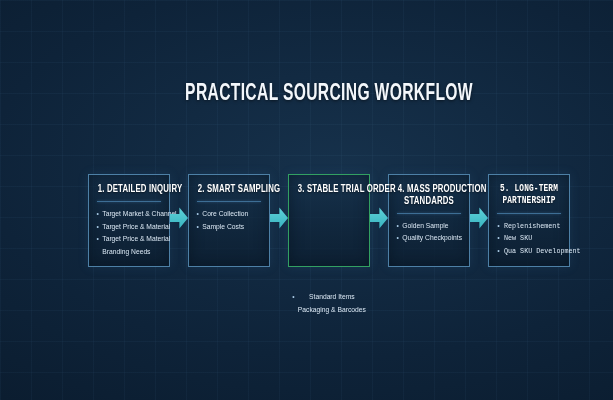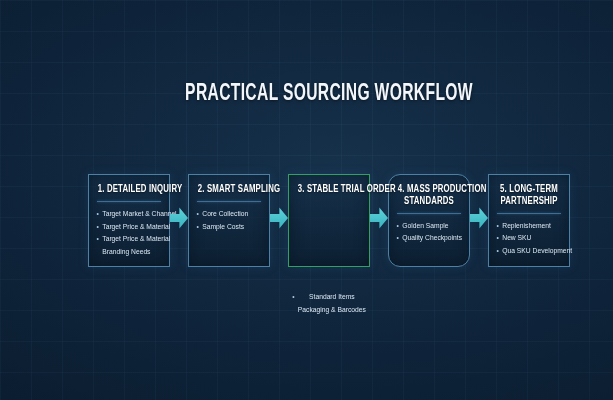--- a/index.html
+++ b/index.html
@@ -112,39 +112,39 @@
           <li>
         <span class="dot">•</span>
         <span class="txt">Standard Items
 Packaging &amp; Barcodes</span>
       </li>
         </ul>
   </div>
       <div class="arrow-cell">
     <div class="arrow-shape" style="background: linear-gradient(rgb(95, 210, 218) 0%, rgb(53, 177, 189) 100%);"></div>
   </div>
-      <div class="step" style="border-color: rgb(77, 128, 166); border-radius: 12px;">
+      <div class="step" style="border-color: rgb(77, 128, 166);">
     <div class="step-title">4. MASS PRODUCTION
 STANDARDS</div>
     <div class="divider"></div>
     <ul class="bullets">
           <li>
         <span class="dot">•</span>
         <span class="txt">Golden Sample</span>
       </li>
           <li>
         <span class="dot">•</span>
         <span class="txt">Quality Checkpoints</span>
       </li>
         </ul>
   </div>
       <div class="arrow-cell">
     <div class="arrow-shape" style="background: linear-gradient(rgb(95, 210, 218) 0%, rgb(53, 177, 189) 100%);"></div>
   </div>
-      <div class="step" style="border-color: rgb(77, 128, 166);">
+      <div class="step" style="border-color: rgb(77, 128, 166); font-family: Liberation Mono, monospace;">
     <div class="step-title">5. LONG-TERM
 PARTNERSHIP</div>
     <div class="divider"></div>
     <ul class="bullets">
           <li>
         <span class="dot">•</span>
         <span class="txt">Replenishement</span>
       </li>
           <li>
         <span class="dot">•</span>

